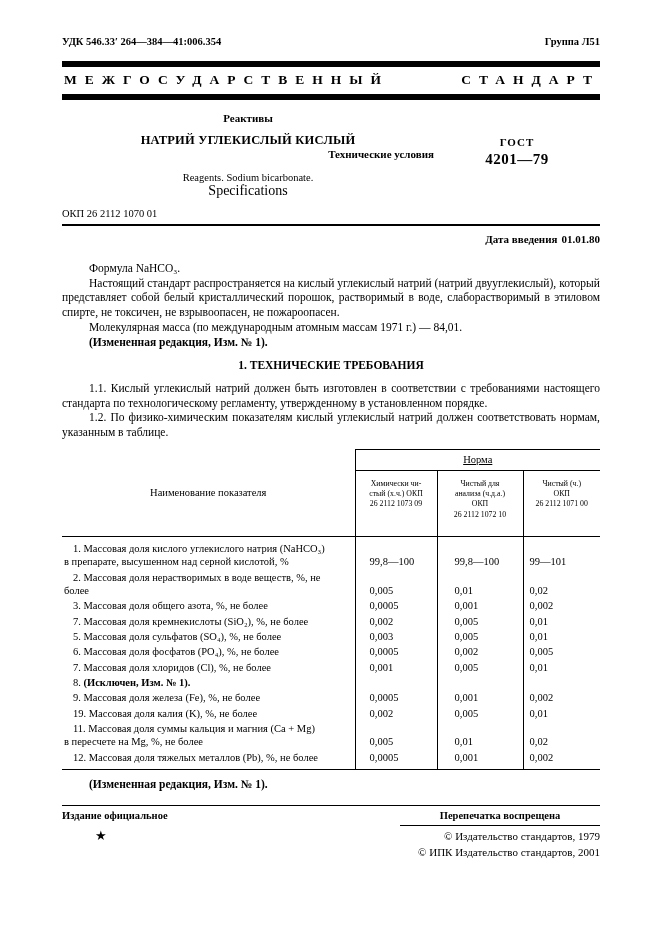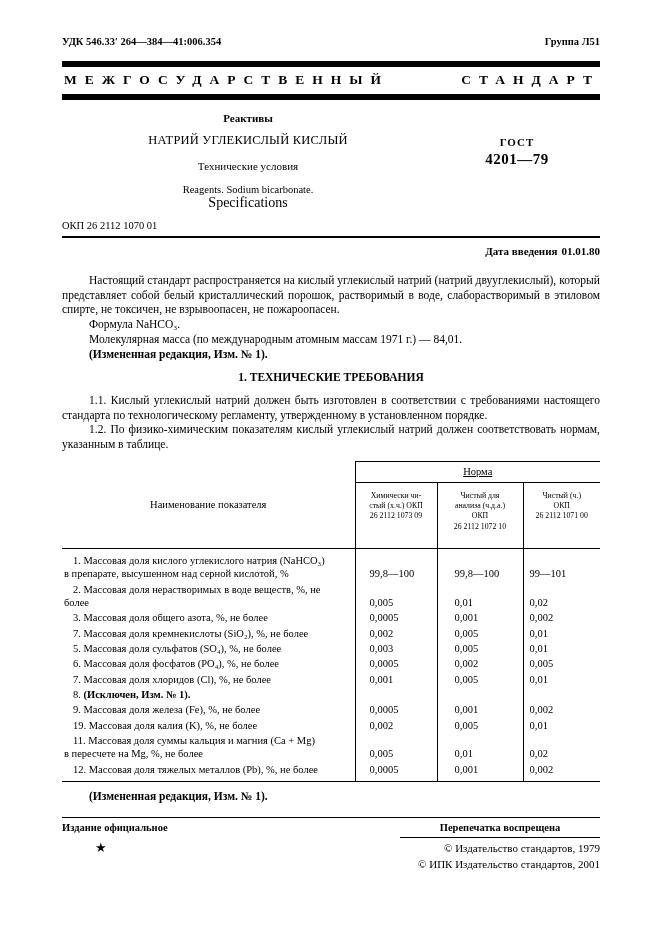--- a/index.html
+++ b/index.html
@@ -11,22 +11,22 @@
 
   .banner{margin-top:14px;}
   .bar{height:6px;background:#000;}
   .banner-words{display:flex;justify-content:space-between;align-items:center;padding:5px 0 6px 2px;font-size:13.5px;font-weight:bold;}
   .banner-words span{letter-spacing:8px;white-space:nowrap;}
 
   .title-block{display:flex;margin-top:12px;}
   .title-left{width:372px;text-align:center;}
   .title-right{flex:1;text-align:center;padding-top:24px;}
   .kicker{font-size:11px;font-weight:bold;}
-  .doc-title{font-size:12.5px;font-weight:normal;margin-top:9px;letter-spacing:0.2px;text-align:center;}
-  .doc-sub{font-size:11px;font-weight:normal;margin-top:12px;}
+  .doc-title{font-size:12.5px;font-weight:bold;margin-top:9px;letter-spacing:0.2px;text-align:center;}
+  .doc-sub{font-size:11px;font-weight:bold;text-align:right;}
   .doc-en1{font-size:10.5px;margin-top:12px;}
   .doc-en2{font-size:14px;}
   .gost-label{font-size:11px;font-weight:bold;letter-spacing:1px;}
   .gost-num{font-size:15px;font-weight:bold;margin-top:3px;letter-spacing:0.5px;}
 
   .okp{font-size:10.5px;margin-top:9px;}
   .rule-main{border-top:2px solid #000;margin-top:5px;}
   .date-row{text-align:right;font-size:11px;font-weight:bold;margin-top:7px;}
   .date-row .v{margin-left:4px;}
 
@@ -95,22 +95,22 @@
   </div>
 
   <div class="okp">ОКП 26 2112 1070 01</div>
   <div class="rule-main"></div>
 
   <div class="date-row">
     <span>Дата введения</span><span class="v">01.01.80</span>
   </div>
 
   <div class="body-text">
+    <p>Формула NaHCO₃.</p>
     <p>Настоящий стандарт распространяется на кислый углекислый натрий (натрий двууглекислый), который представляет собой белый кристаллический порошок, растворимый в воде, слабораствори­мый в этиловом спирте, не токсичен, не взрывоопасен, не пожароопасен.</p>
-    <p>Формула NaHCO₃.</p>
     <p>Молекулярная масса (по международным атомным массам 1971 г.) — 84,01.</p>
     <p class="b">(Измененная редакция, Изм. № 1).</p>
 
     <div class="section-heading">1. ТЕХНИЧЕСКИЕ ТРЕБОВАНИЯ</div>
 
     <p>1.1. Кислый углекислый натрий должен быть изготовлен в соответствии с требованиями настоящего стандарта по технологическому регламенту, утвержденному в установленном порядке.</p>
     <p>1.2. По физико-химическим показателям кислый углекислый натрий должен соответствовать нормам, указанным в таблице.</p>
 
     <table class="spec-table">
       <colgroup>

